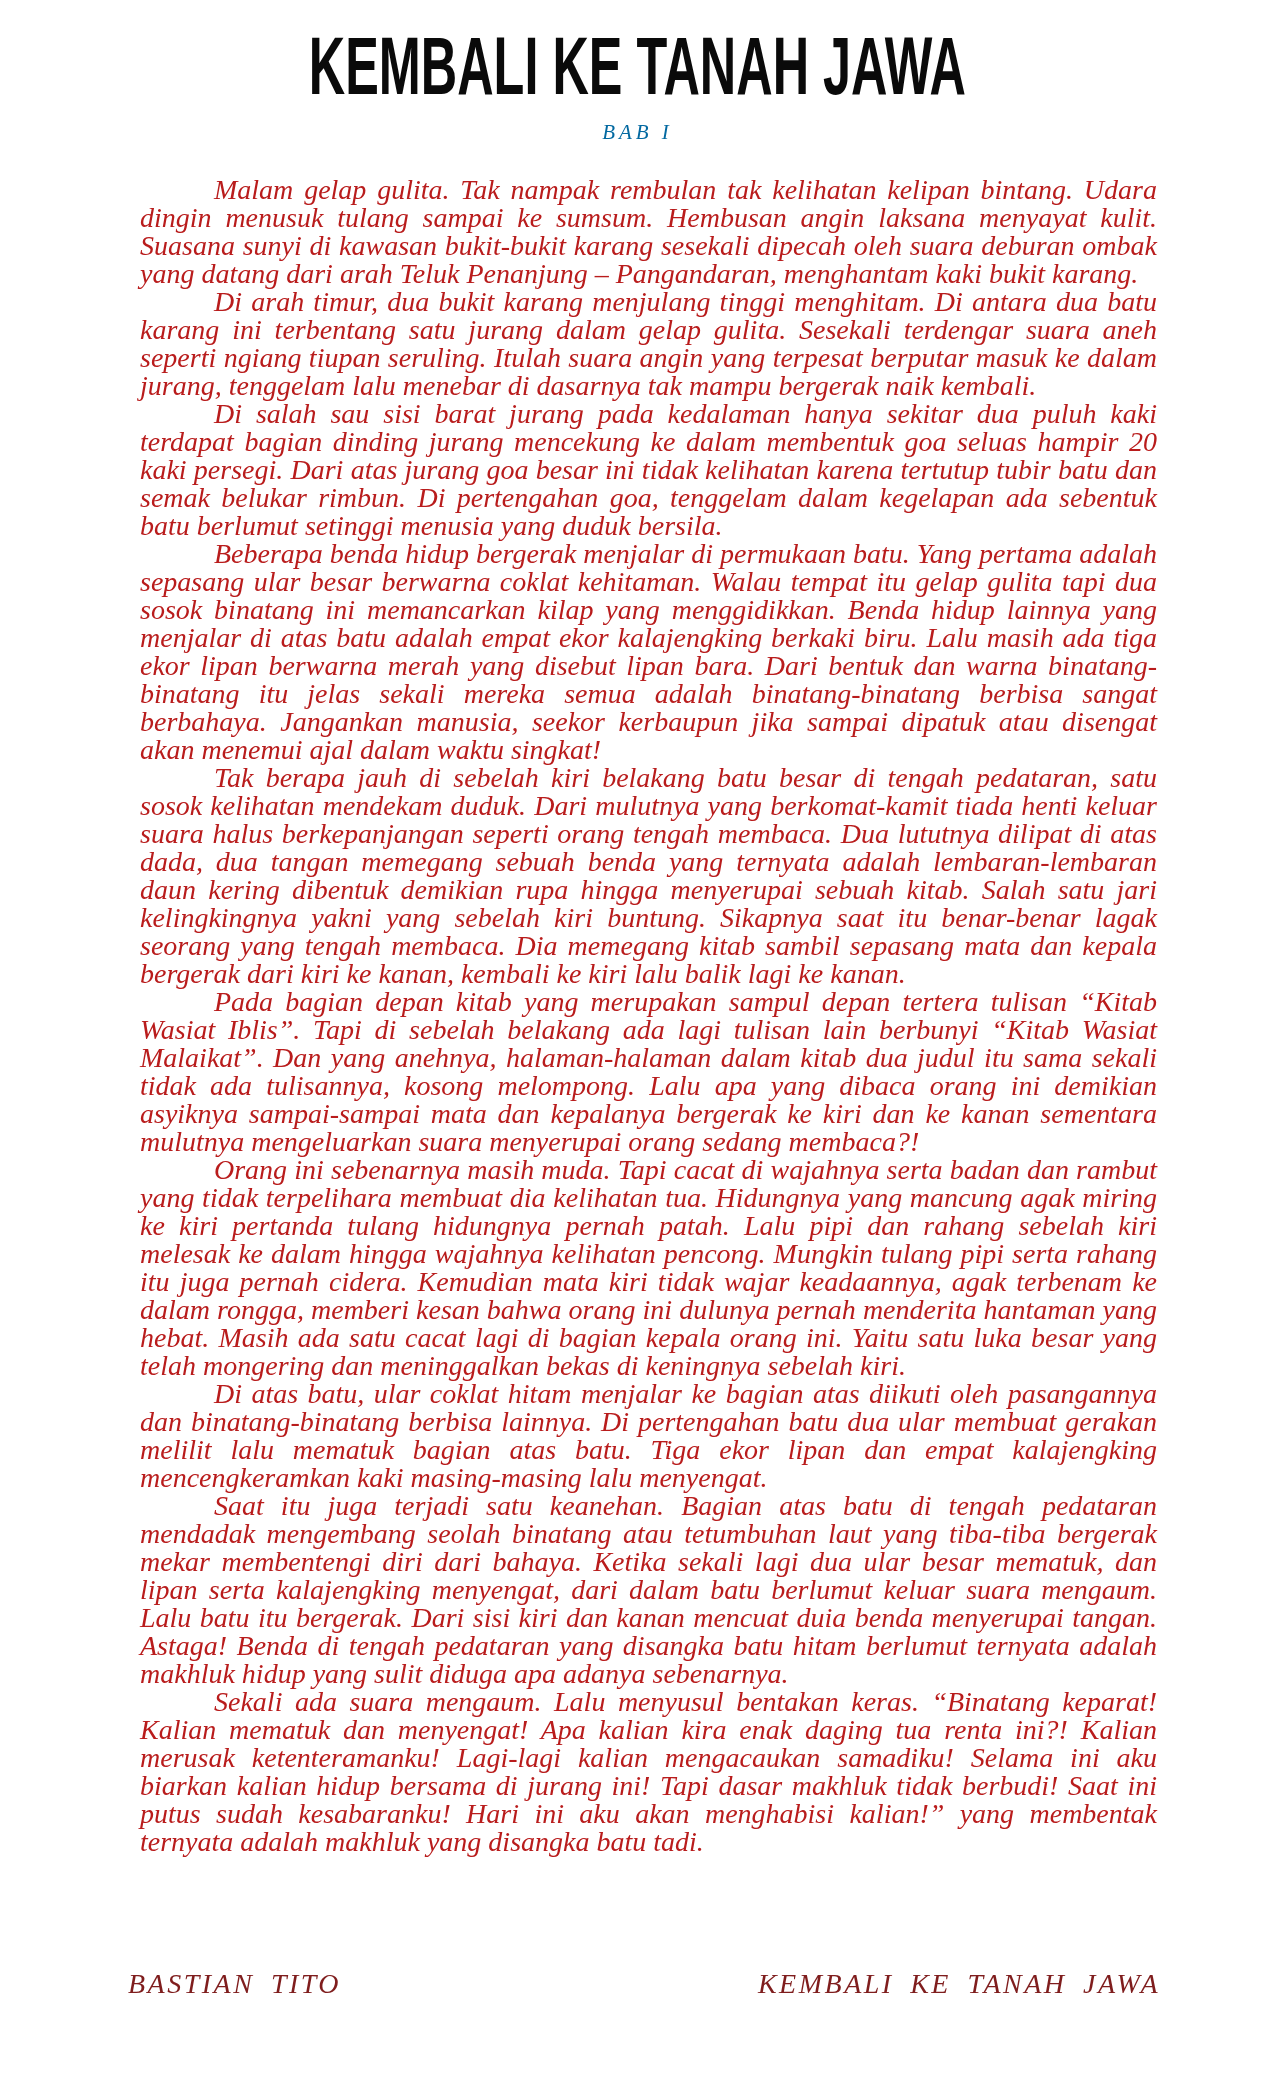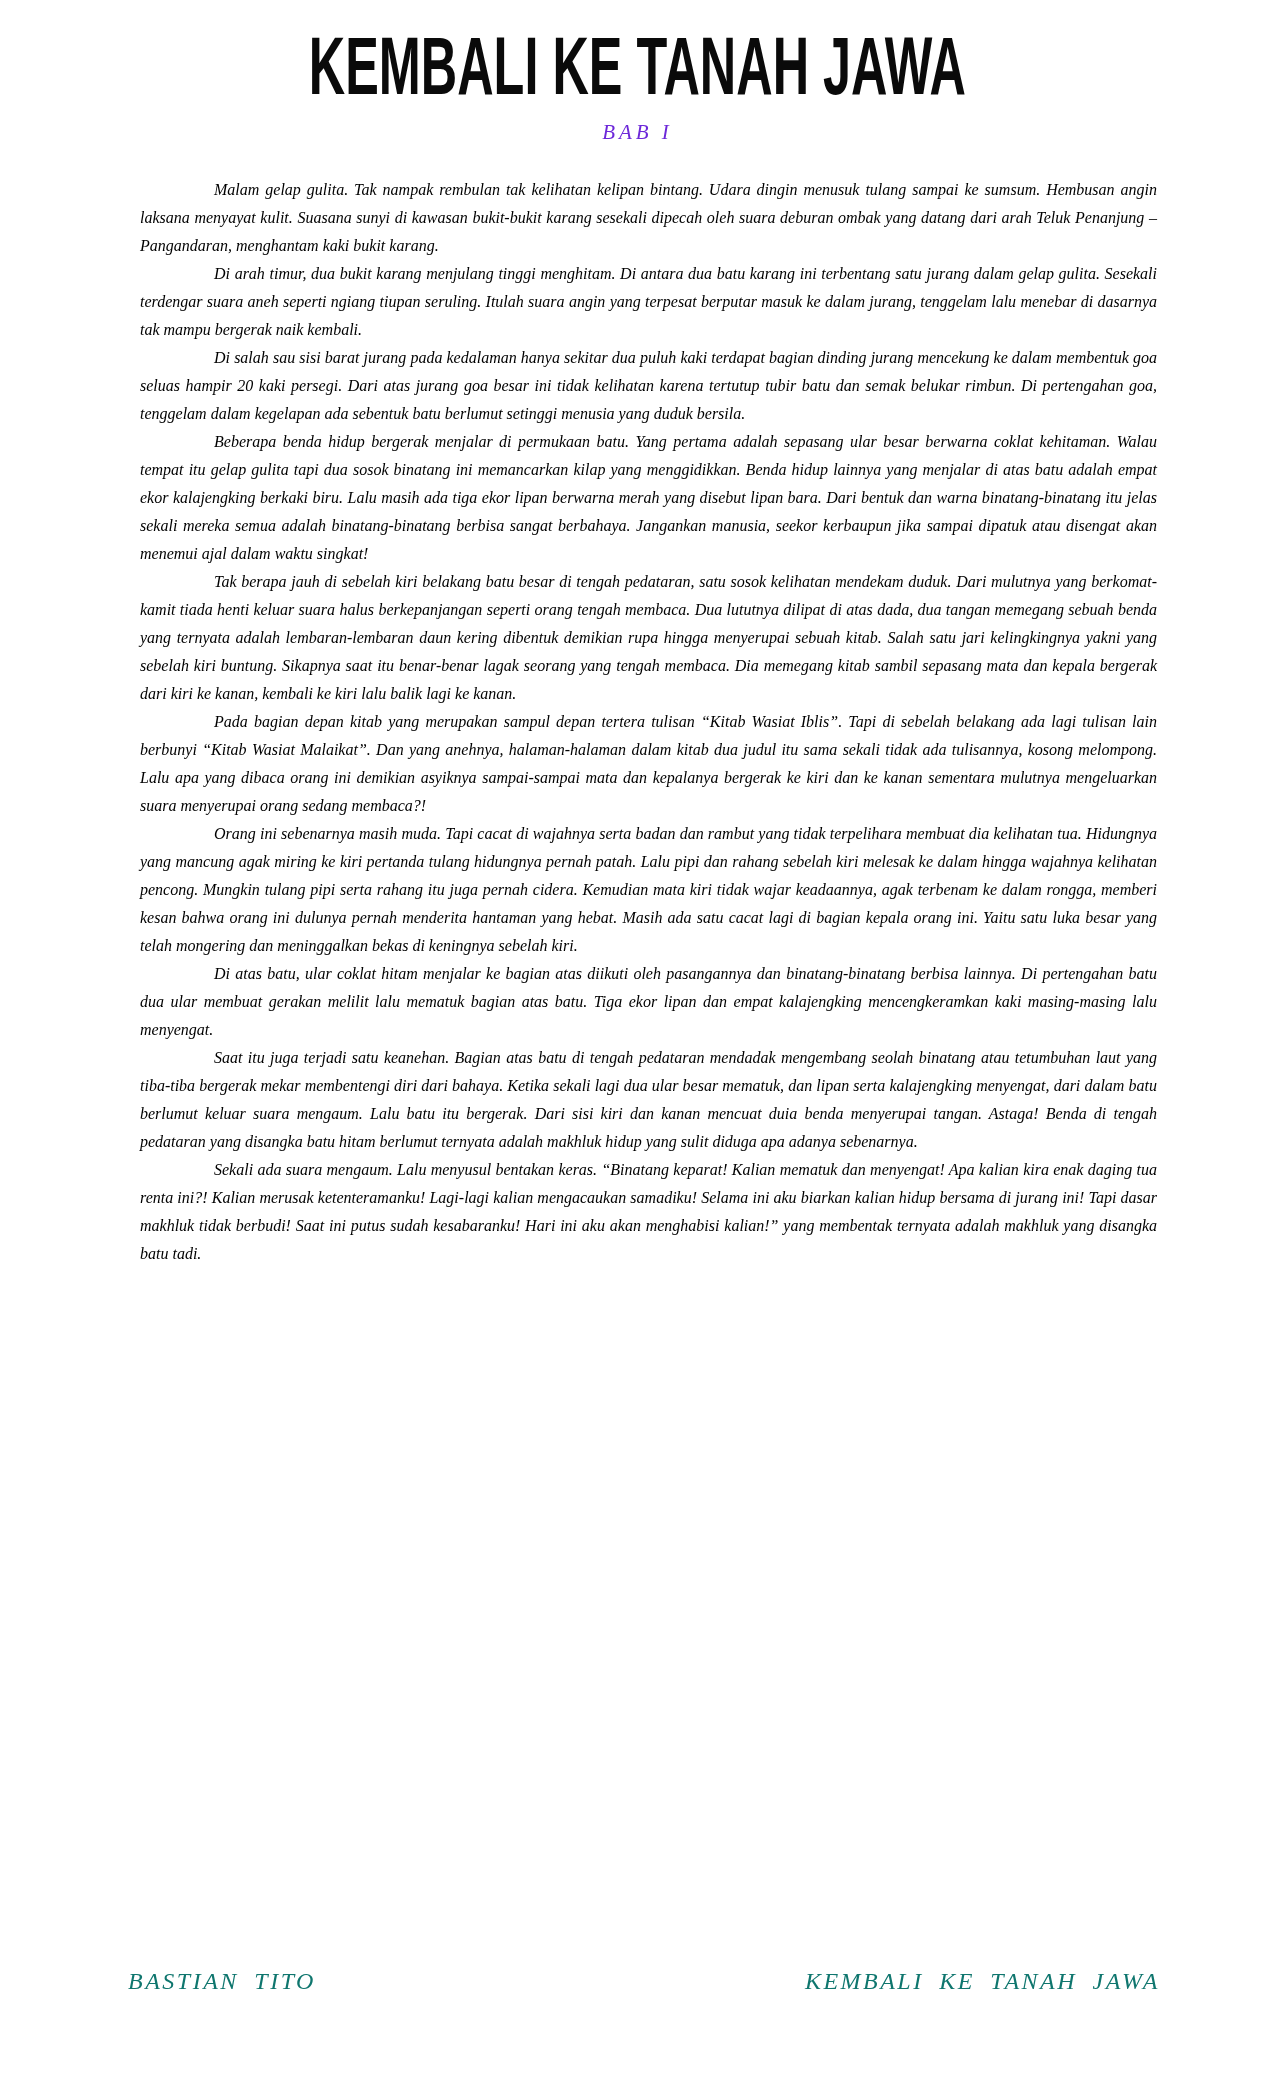--- a/index.html
+++ b/index.html
@@ -43,55 +43,55 @@
     transform: scale(0.70, 1.12);
     transform-origin: center top;
     color: #0a0a0a;
   }
   .chapter {
     margin-top: 22px;
     font-family: "Liberation Serif", serif;
     font-style: italic;
     font-size: 21px;
     letter-spacing: 4px;
-    color: #6d28d9;
+    color: #0369a1;
   }
 
   
   .body-text {
     position: absolute;
     top: 176px;
     left: 140px;
     width: 1017px;
     font-family: "Liberation Serif", serif;
     font-style: italic;
-    font-size: 16px;
+    font-size: 28px;
     line-height: 28px;
     text-align: justify;
-    color: #000000;
+    color: #b91c1c;
   }
   .body-text p.para {
     margin: 0;
     text-indent: 74px;
   }
 
   
   .footer {
     position: absolute;
     top: 1968px;
     left: 128px;
     width: 1032px;
     display: flex;
     justify-content: space-between;
     font-family: "Liberation Serif", serif;
     font-style: italic;
-    font-size: 24px;
+    font-size: 28px;
     letter-spacing: 2.5px;
     word-spacing: 7px;
-    color: #0f766e;
+    color: #7f1d1d;
   }
 </style>
 </head>
 <body>
 
 <div class="page">
 
   <header class="page-header">
     <h1 class="title"><span class="title-inner">KEMBALI KE TANAH JAWA</span></h1>
     <div class="chapter">BAB I</div>

